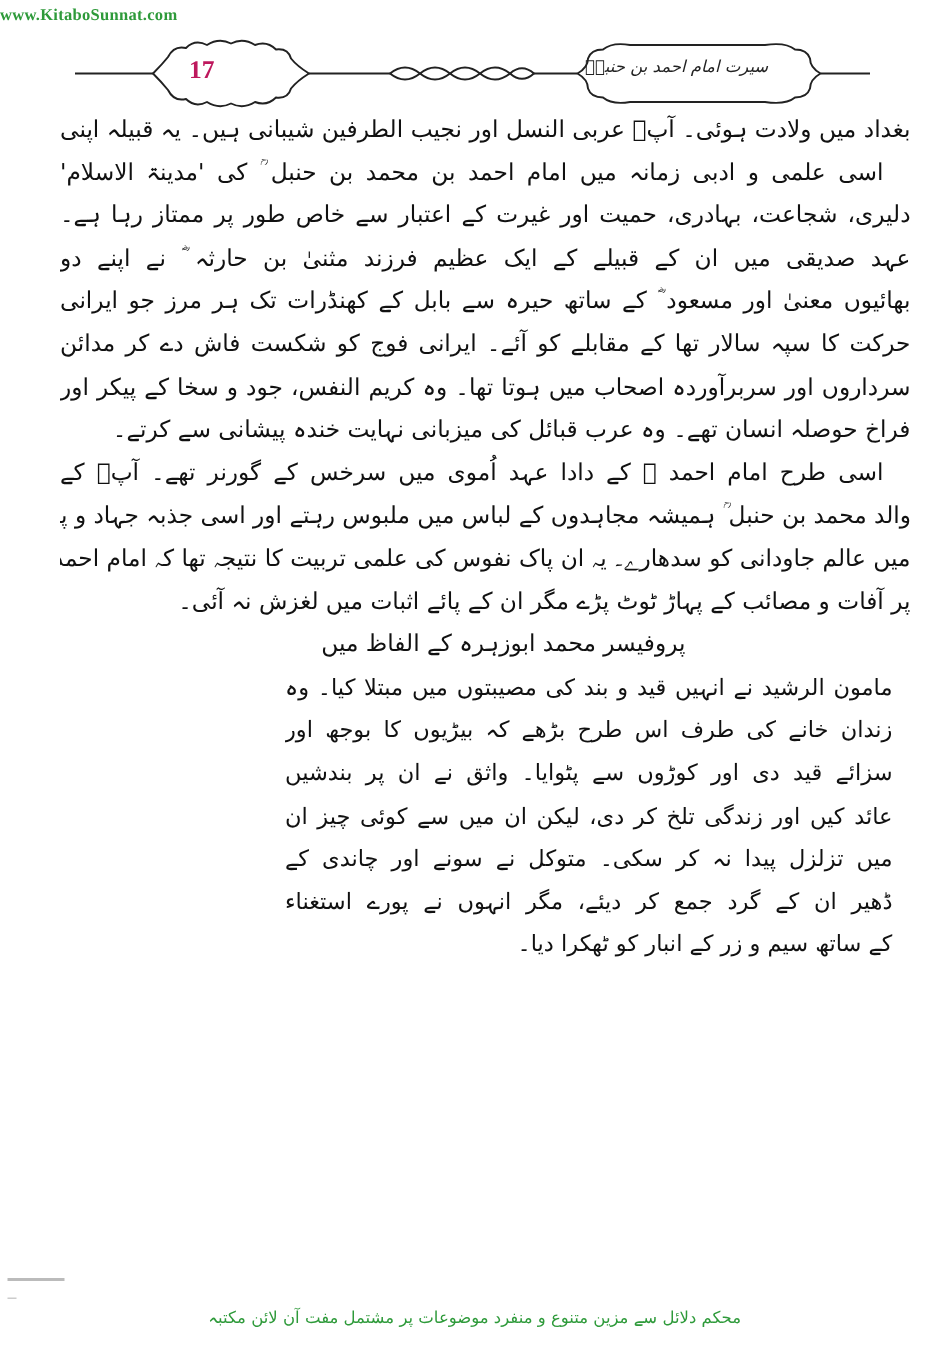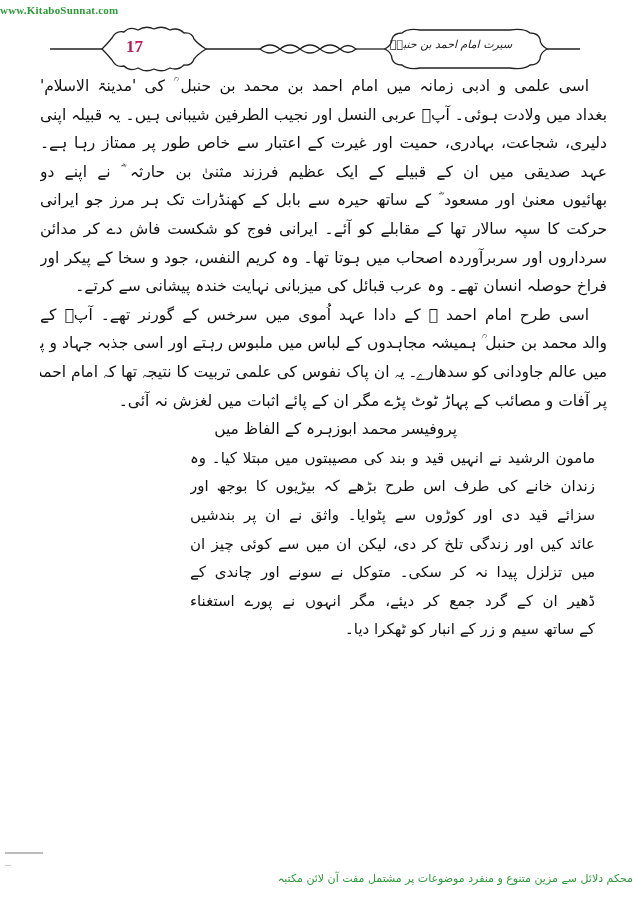--- a/index.html
+++ b/index.html
@@ -9,21 +9,21 @@
   .header svg { position: absolute; left: 0; top: 0; }
   .page-number { position: absolute; left: 126px; top: 13px; width: 60px; text-align: left; font-family: "Liberation Serif", serif; font-weight: bold; font-size: 17px; color: #be185d; }
   .running-title { position: absolute; left: 390px; top: 14px; width: 150px; text-align: left; direction: rtl; font-family: "DejaVu Sans", sans-serif; font-size: 11px; color: #222; font-style: italic; }
   .body { position: absolute; top: 72px; left: 40px; width: 567px; direction: rtl; color: #111; }
   .line { font-family: "DejaVu Sans", sans-serif; font-size: 15.5px; line-height: 28.6px; height: 28.6px; white-space: nowrap; overflow: hidden; text-align: justify; text-align-last: justify; }
   .line.first { padding-right: 18px; }
   .line.short { text-align-last: right; }
   .quote-intro { padding-right: 150px; text-align-last: right; }
   .quote { margin-right: 12px; margin-left: 150px; }
   .quote .line { font-size: 15px; }
-  .footer { position: absolute; top: 872px; left: 0; width: 633px; direction: rtl; color: #2e9a3a; font-size: 11px; font-family: "DejaVu Sans", sans-serif; }
+  .footer { position: absolute; top: 872px; left: 0; width: 633px; text-align: center; direction: rtl; color: #2e9a3a; font-size: 11px; font-family: "DejaVu Sans", sans-serif; }
   .margin-mark { position: absolute; left: 5px; top: 852px; width: 38px; height: 2px; background: #bbb; }
   .margin-mark2 { position: absolute; left: 5px; top: 865px; width: 6px; height: 1px; background: #ccc; }
 </style>
 </head>
 <body>
 
 <div class="site-url">www.KitaboSunnat.com</div>
 
 <div class="header">
   <svg width="633" height="50">
@@ -47,22 +47,22 @@
       <path d="M385 25 Q392 21 392 15 Q394 9 402 9 Q408 4 420 6 L510 6 Q524 4 530 9 Q538 9 540 15 Q540 21 547 25 Q540 29 540 35 Q538 41 530 41 Q524 46 510 44 L420 44 Q408 46 402 41 Q394 41 392 35 Q392 29 385 25 Z"></path>
       <line x1="547" y1="25" x2="580" y2="25"></line>
     </g>
   </svg>
   <div class="page-number">17</div>
   <div class="running-title">سیرت امام احمد بن حنبلؒ</div>
 </div>
 
 <div class="body">
   <div>
+    <div class="line">بغداد میں ولادت ہوئی۔ آپؒ عربی النسل اور نجیب الطرفین شیبانی ہیں۔ یہ قبیلہ اپنی</div>
     <div class="line first">اسی علمی و ادبی زمانہ میں امام احمد بن محمد بن حنبل ؒ کی 'مدینۃ الاسلام'</div>
-    <div class="line">بغداد میں ولادت ہوئی۔ آپؒ عربی النسل اور نجیب الطرفین شیبانی ہیں۔ یہ قبیلہ اپنی</div>
     <div class="line">دلیری، شجاعت، بہادری، حمیت اور غیرت کے اعتبار سے خاص طور پر ممتاز رہا ہے۔</div>
     <div class="line">عہد صدیقی میں ان کے قبیلے کے ایک عظیم فرزند مثنیٰ بن حارثہ ؓ نے اپنے دو</div>
     <div class="line">بھائیوں معنیٰ اور مسعود ؓ کے ساتھ حیرہ سے بابل کے کھنڈرات تک ہر مرز جو ایرانی</div>
     <div class="line">حرکت کا سپہ سالار تھا کے مقابلے کو آئے۔ ایرانی فوج کو شکست فاش دے کر مدائن</div>
     <div class="line">سرداروں اور سربرآوردہ اصحاب میں ہوتا تھا۔ وہ کریم النفس، جود و سخا کے پیکر اور</div>
     <div class="line short">فراخ حوصلہ انسان تھے۔ وہ عرب قبائل کی میزبانی نہایت خندہ پیشانی سے کرتے۔</div>
   </div>
   <div>
     <div class="line first">اسی طرح امام احمد ؒ کے دادا عہد اُموی میں سرخس کے گورنر تھے۔ آپؒ کے</div>
     <div class="line">والد محمد بن حنبل ؒ ہمیشہ مجاہدوں کے لباس میں ملبوس رہتے اور اسی جذبہ جہاد و پیکار</div>

